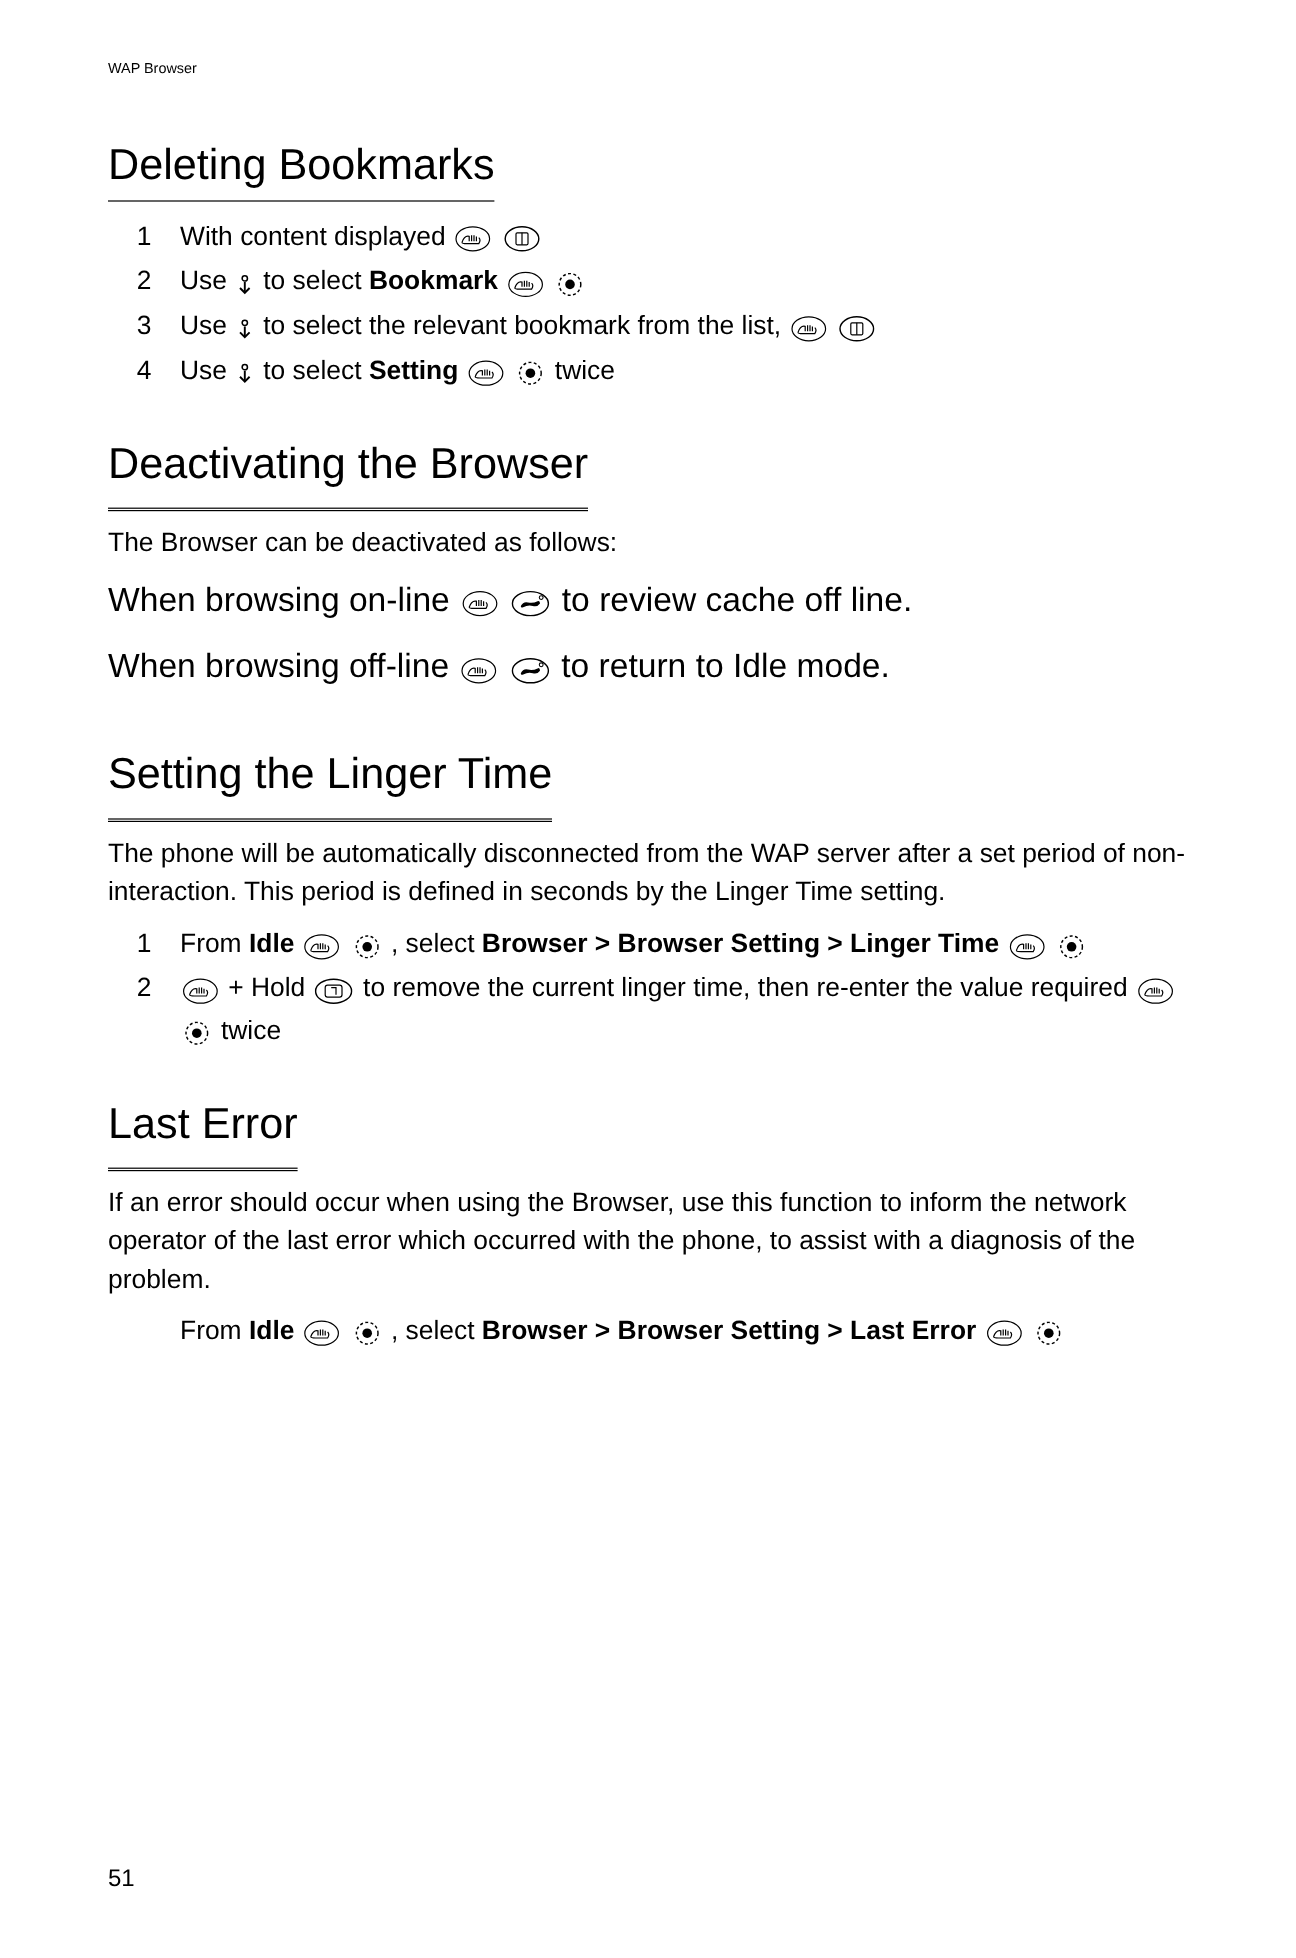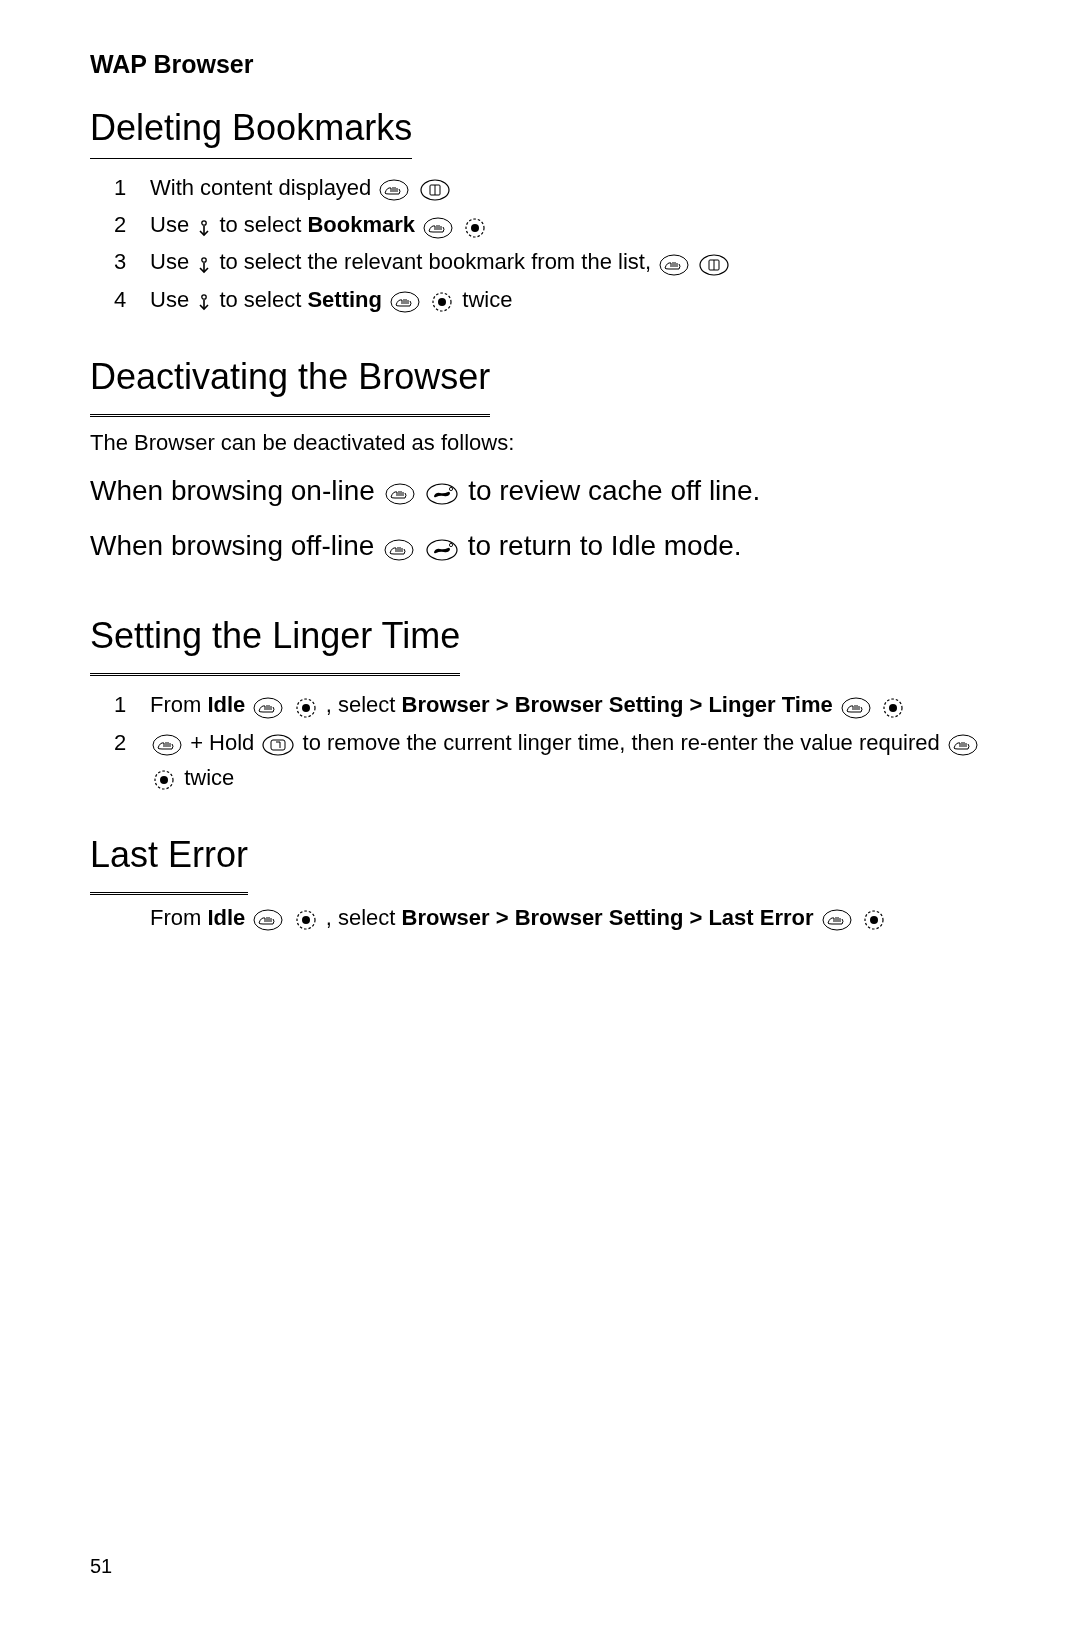--- a/index.html
+++ b/index.html
@@ -9,23 +9,23 @@
     background: #fff;
     color: #000;
     width: 1080px;
     height: 1632px;
     box-sizing: border-box;
   }
   .page {
     padding: 50px 90px 40px 90px;
   }
   .running-header {
-    font-weight: bold;
-    font-size: 25px;
-    margin-bottom: 28px;
+    font-weight: normal;
+    font-size: 12px;
+    margin-bottom: 52px;
   }
   .sub-heading {
     font-size: 36px;
     font-weight: normal;
     padding-bottom: 9px;
     border-bottom: 1px solid #000;
     display: inline-block;
     margin-bottom: 6px;
   }
   .section-heading {
@@ -211,20 +211,21 @@
           </svg></span>
       <span class="icon"><svg width="32" height="22">
             <use href="#end-icon"></use>
           </svg></span>
       <span> to return to Idle mode.</span>
     </div>
   </div>
 
   <div>
     <div class="section-heading">Setting the Linger Time</div>
+    <div class="para">The phone will be automatically disconnected from the WAP server after a set period of non-interaction. This period is defined in seconds by the Linger Time setting.</div>
     <div class="steps">
       <div class="step-row">
         <div class="step-num">1</div>
         <div class="step-body">
           <span>From </span>
           <span class="bold">Idle</span>
           <span class="icon"><svg width="30" height="22">
                 <use href="#hand-icon"></use>
               </svg></span>
           <span class="icon"><svg width="24" height="24">
@@ -258,20 +259,21 @@
                 <use href="#target-icon"></use>
               </svg></span>
           <span> twice</span>
         </div>
       </div>
     </div>
   </div>
 
   <div>
     <div class="section-heading">Last Error</div>
+    <div class="para">If an error should occur when using the Browser, use this function to inform the network operator of the last error which occurred with the phone, to assist with a diagnosis of the problem.</div>
     <div class="step-row">
       <div class="step-num"></div>
       <div class="step-body">
         <span>From </span>
         <span class="bold">Idle</span>
         <span class="icon"><svg width="30" height="22">
               <use href="#hand-icon"></use>
             </svg></span>
         <span class="icon"><svg width="24" height="24">
               <use href="#target-icon"></use>

